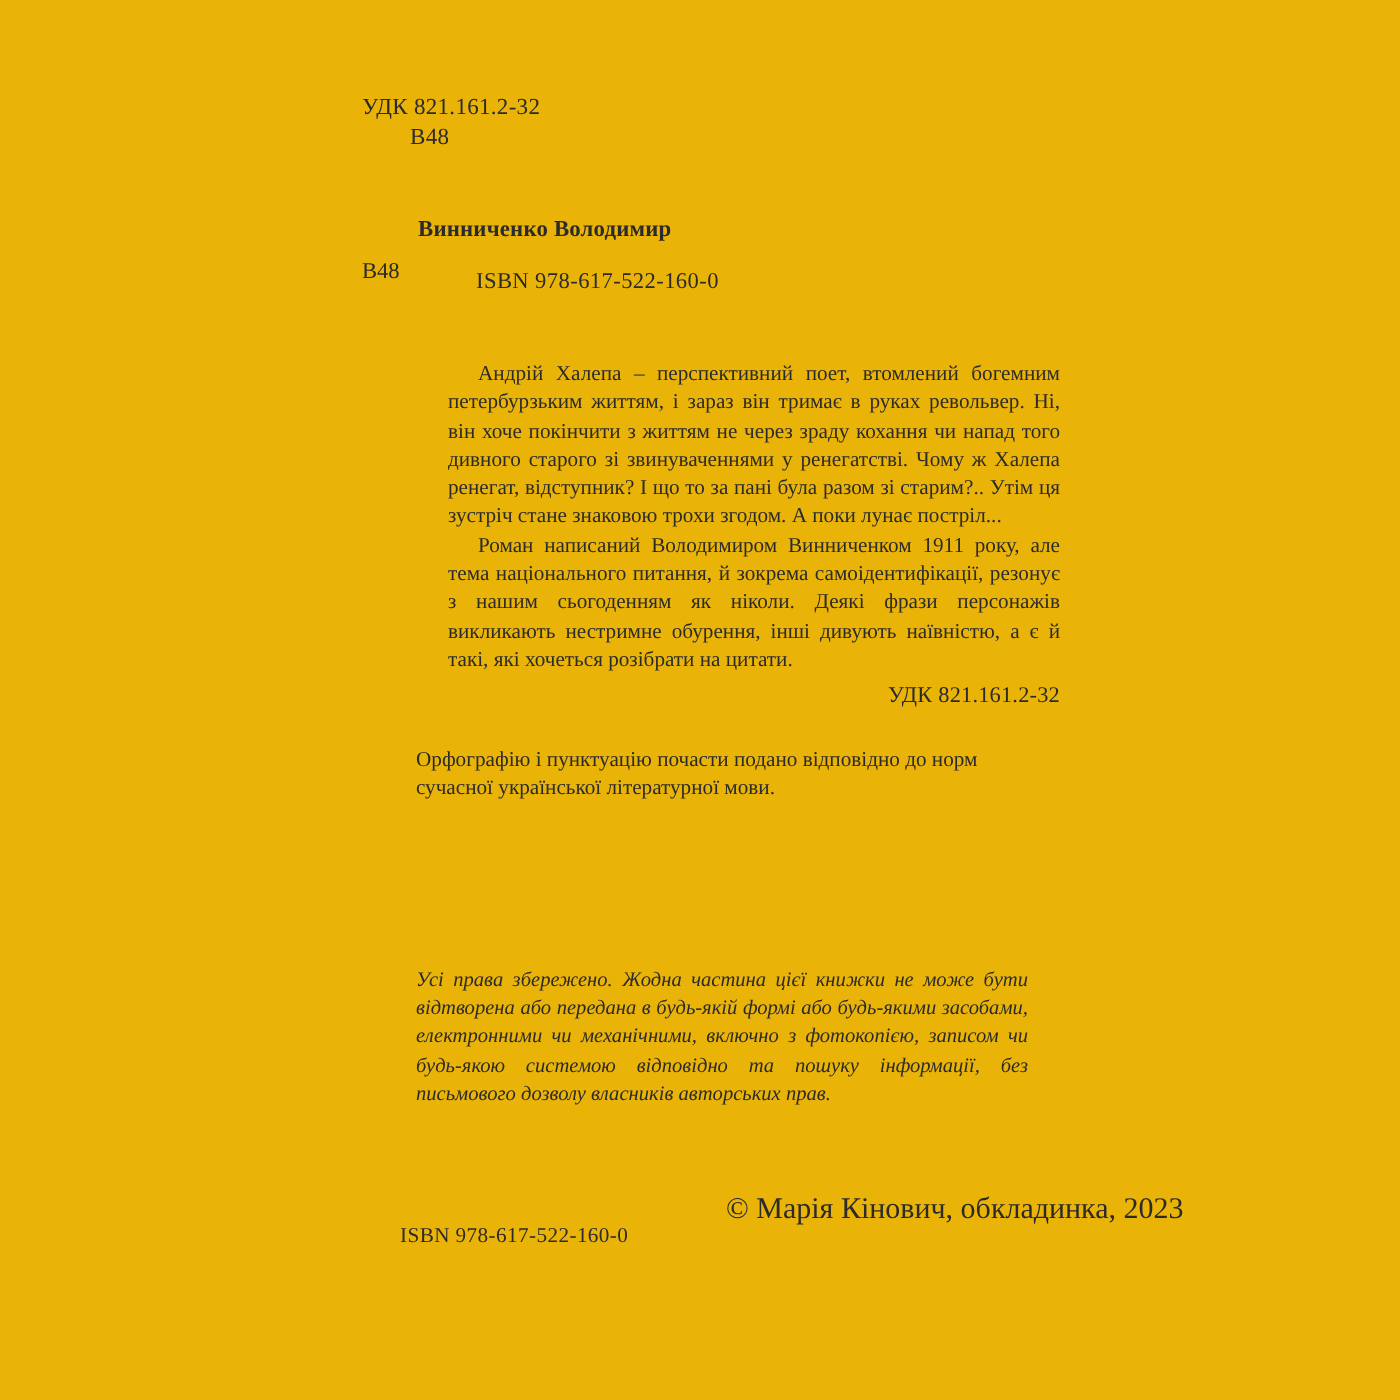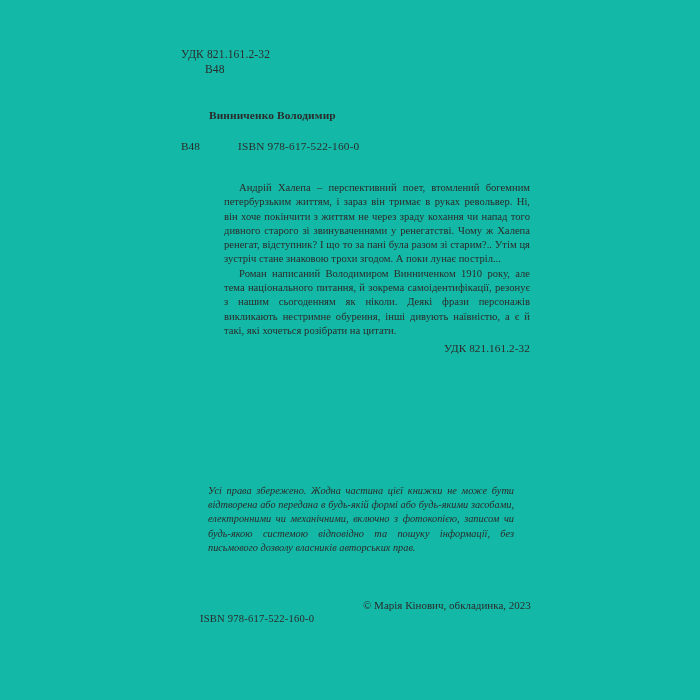--- a/index.html
+++ b/index.html
@@ -12,21 +12,21 @@
     height: 700px;
     font-family: "Liberation Serif", "DejaVu Serif", serif;
     color: #231f20;
     -webkit-font-smoothing: antialiased;
   }
 
   .page {
     position: relative;
     width: 700px;
     height: 700px;
-    background: #14b8a6;
+    background: #eab308;
     box-sizing: border-box;
     overflow: hidden;
   }
 
   
   .udc-block {
     position: absolute;
     left: 181px;
     top: 47px;
     font-size: 11.5px;
@@ -46,21 +46,21 @@
     top: 108px;
     width: 340px;
     font-size: 11.3px;
     line-height: 14.6px;
     color: #2b2b2b;
   }
   .biblio .author {
     font-weight: bold;
     padding-left: 28px;
     letter-spacing: 0.1px;
-    margin-bottom: 16px;
+    margin-bottom: 6px;
     font-size: 11.4px;
   }
   .biblio .desc {
     position: relative;
     padding-left: 28px;
     text-align: left;
   }
   .biblio .desc .siglum {
     position: absolute;
     left: 0;
@@ -134,21 +134,21 @@
     top: 15px;
     font-size: 10.6px;
     letter-spacing: 0.2px;
     color: #2b2b2b;
     white-space: nowrap;
   }
   .bottom .copyrights {
     position: absolute;
     left: 363px;
     top: 0px;
-    font-size: 11px;
+    font-size: 15px;
     line-height: 14.6px;
     color: #2b2b2b;
     white-space: nowrap;
   }
   .bottom .copyrights div {
     white-space: nowrap;
   }
 </style>
 </head>
 <body>
@@ -163,24 +163,25 @@
   <div class="biblio">
     <div class="author">Винниченко Володимир</div>
     <div class="desc">
       <span class="siglum">В48</span>
     </div>
     <div class="isbn">ISBN 978-617-522-160-0</div>
   </div>
 
   <div class="annotation">
     <p>Андрій Халепа – перспективний поет, втомлений богемним петербурзьким життям, і зараз він тримає в руках револьвер. Ні, він хоче покінчити з життям не через зраду кохання чи напад того дивного старого зі звинуваченнями у ренегатстві. Чому ж Халепа ренегат, відступник? І що то за пані була разом зі старим?.. Утім ця зустріч стане знаковою трохи згодом. А поки лунає постріл...</p>
-    <p>Роман написаний Володимиром Винниченком 1910 року, але тема національного питання, й зокрема самоідентифікації, резонує з нашим сьогоденням як ніколи. Деякі фрази персонажів викликають нестримне обурення, інші дивують наївністю, а є й такі, які хочеться розібрати на цитати.</p>
+    <p>Роман написаний Володимиром Винниченком 1911 року, але тема національного питання, й зокрема самоідентифікації, резонує з нашим сьогоденням як ніколи. Деякі фрази персонажів викликають нестримне обурення, інші дивують наївністю, а є й такі, які хочеться розібрати на цитати.</p>
     <p class="udc-right">УДК 821.161.2-32</p>
   </div>
 
+  <div class="ortho-note">Орфографію і пунктуацію почасти подано відповідно до норм сучасної української літературної мови.</div>
 
   <div class="rights">Усі права збережено. Жодна частина цієї книжки не може бути відтворена або передана в будь-якій формі або будь-якими засобами, електронними чи механічними, включно з фотокопією, записом чи будь-якою системою відповідно та пошуку інформації, без письмового дозволу власників авторських прав.</div>
 
   <div class="bottom">
     <div class="isbn-bottom">ISBN 978-617-522-160-0</div>
     <div class="copyrights">
       <div>© Марія Кінович, обкладинка, 2023</div>
     </div>
   </div>
 

